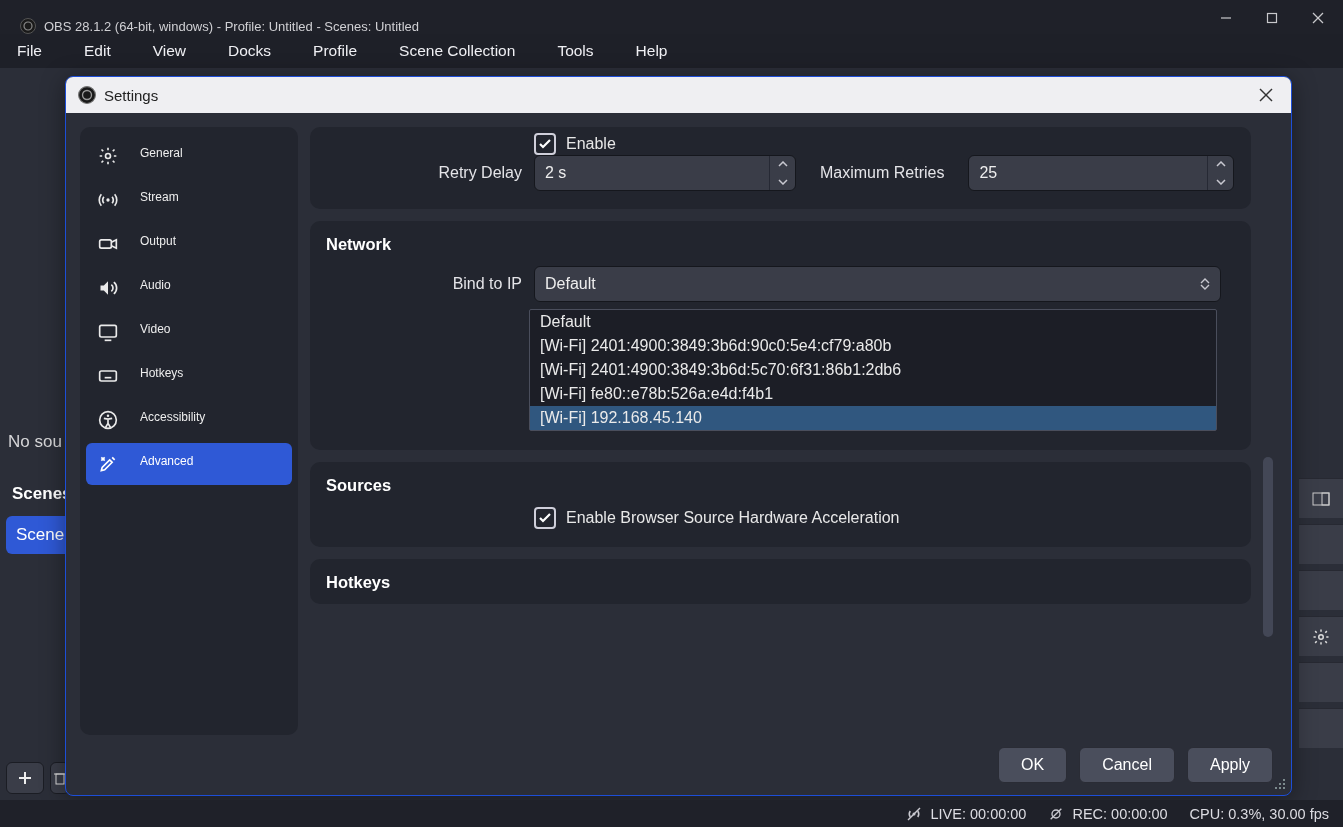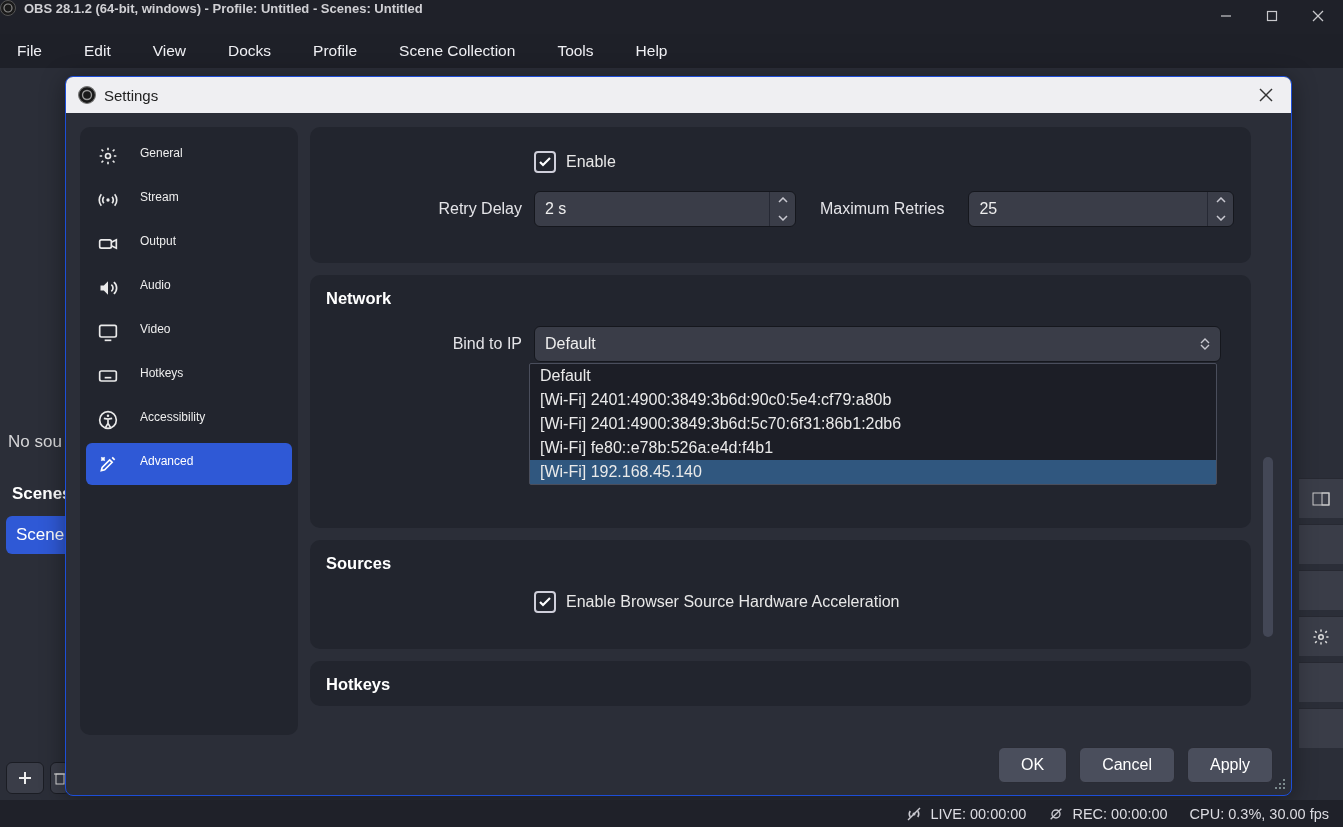--- a/index.html
+++ b/index.html
@@ -1,19 +1,19 @@
 <!DOCTYPE html>
 <html><head>
 <meta charset="utf-8">
 <style>
 * { margin: 0; padding: 0; box-sizing: border-box; font-family: -apple-system, "Segoe UI", Arial, sans-serif; }
 html, body { width: 1343px; height: 827px; overflow: hidden; background: #2b2e38; color: #e8e8e8; }
 
 
-.titlebar { height: 34px; background: #1f2129; display: flex; align-items: flex-start; justify-content: space-between; padding: 0 2px 0 0; font-weight: bold; }
+.titlebar { height: 34px; background: #1f2129; display: flex; align-items: flex-end; justify-content: space-between; padding: 0 2px 0 20px; }
 .titlebar-left { display: flex; align-items: center; gap: 8px; }
 .titlebar-title { color: #d0d0d4; font-size: 13px; }
 .titlebar-controls { display: flex; }
 .tbc { width: 46px; height: 32px; display: flex; align-items: center; justify-content: center; color: #c8c8cc; }
 .tbc svg { display: block; }
 
 
 .menubar { height: 34px; background: #1e2028; display: flex; align-items: center; padding: 0 4px; gap: 16px; color: #f0f0f4; font-size: 15.5px; }
 .menubar .mi { padding: 6px 13px; }
 
@@ -43,21 +43,21 @@
 .sb-item.active .sb-icon { color: #fff; }
 
 
 .content-col { flex: 1; display: flex; flex-direction: column; position: relative; min-height: 0; }
 .content-scroll { flex: 1; overflow: hidden; display: flex; flex-direction: column; gap: 12px; padding-right: 30px; }
 .content-scrollbar { position: absolute; right: 8px; top: 330px; width: 10px; height: 180px; background: #434756; border-radius: 5px; }
 
 .panel { background: #22252e; border-radius: 10px; padding: 14px 16px 18px 16px; }
 .section-title { font-weight: 700; font-size: 16.5px; color: #fff; margin-bottom: 12px; }
 
-.row { display: flex; align-items: center; margin: 18px 0; }
+.row { display: flex; align-items: center; margin: 0 0; }
 .row-label { width: 208px; text-align: right; padding-right: 12px; font-size: 16px; color: #e4e4e8; }
 .row-ctrl { flex: 1; display: flex; align-items: center; gap: 24px; }
 .enable-row .row-label { width: 208px; }
 
 .checkbox { width: 22px; height: 22px; border: 2px solid #cfcfda; border-radius: 4px; display: flex; align-items: center; justify-content: center; color: #fff; margin-right: 10px; flex-shrink:0; }
 .checkbox svg { display:block; }
 
 .spinbox { display: flex; align-items: stretch; background: #3a3d48; border: 1px solid #15171d; border-radius: 6px; height: 36px; }
 .spinbox-input { flex: 1; padding: 6px 10px; color: #eee; font-size: 16px; display:flex; align-items:center; }
 .spinbox-btns { width: 26px; display: flex; flex-direction: column; border-left: 1px solid #262934; }

